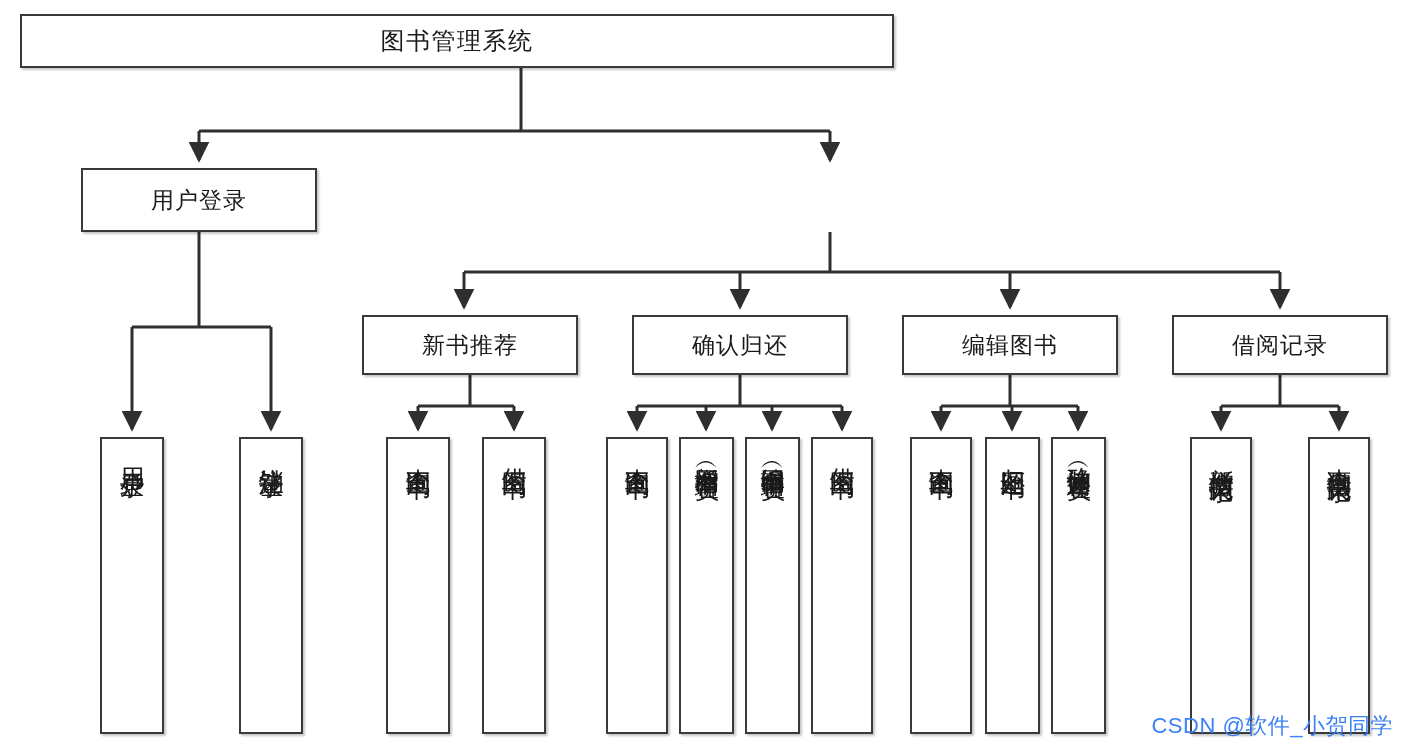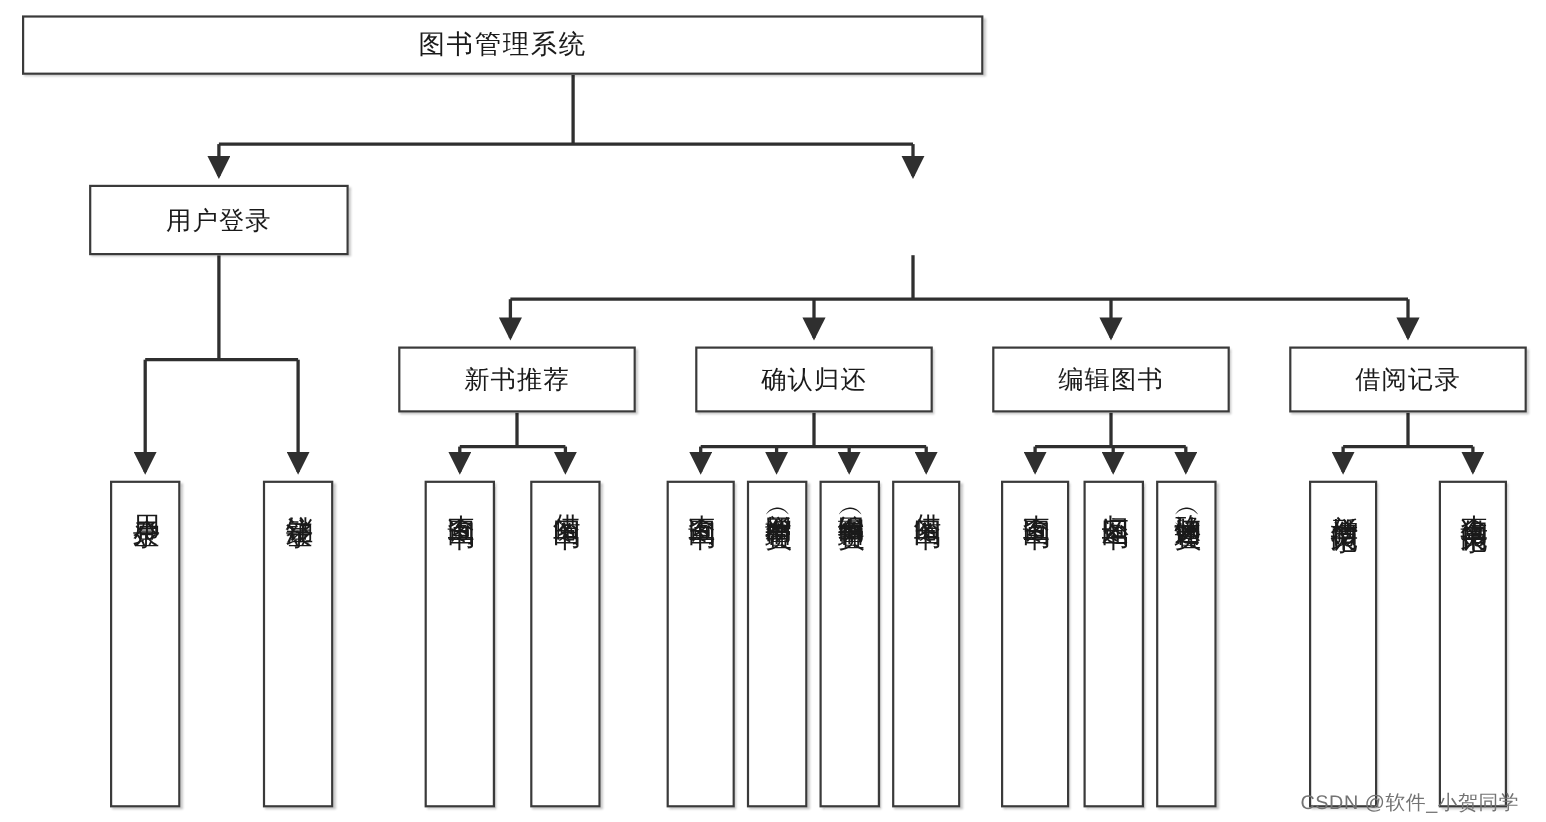--- a/index.html
+++ b/index.html
@@ -51,23 +51,23 @@
     writing-mode:vertical-rl;
     text-orientation:upright;
     font-size:25px;
     line-height:1.02;
     letter-spacing:2.5px;
     white-space:nowrap;
   }
   .node.v.tall .lbl{ font-size:24px; letter-spacing:1.5px; }
   #watermark{
     position:absolute;
-    right:24px;bottom:6px;
-    font-size:18px;
-    color:#737373;
+    right:12px;bottom:6px;
+    font-size:22px;
+    color:#3b82f6;
     letter-spacing:0.5px;
     white-space:nowrap;
   }
 </style>
 </head>
 <body>
 
 <div id="diagram">
 
   <svg id="connectors" viewBox="0 0 1405 747" width="1405" height="747" xmlns="http://www.w3.org/2000/svg">

